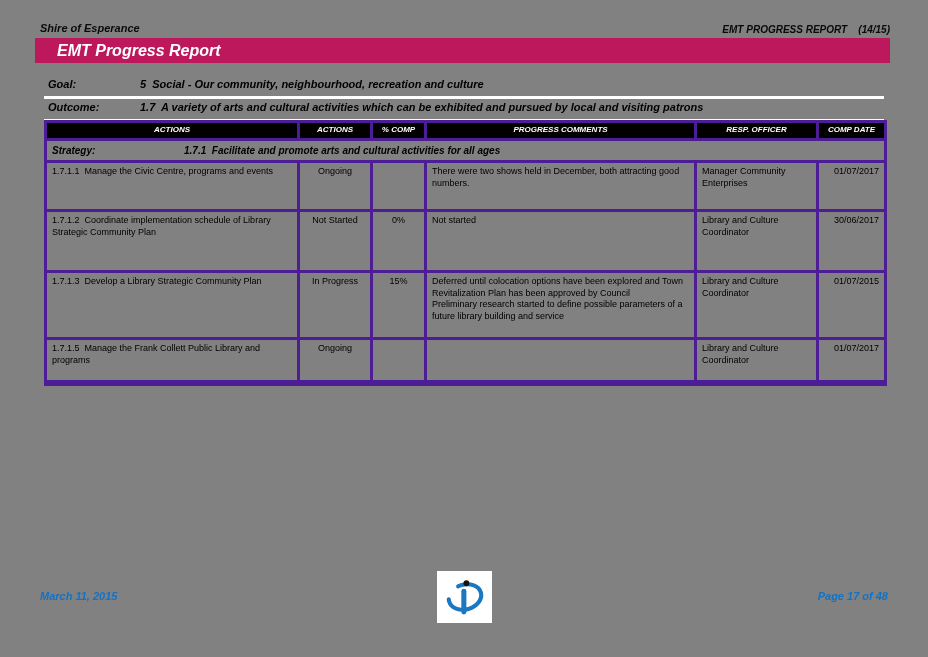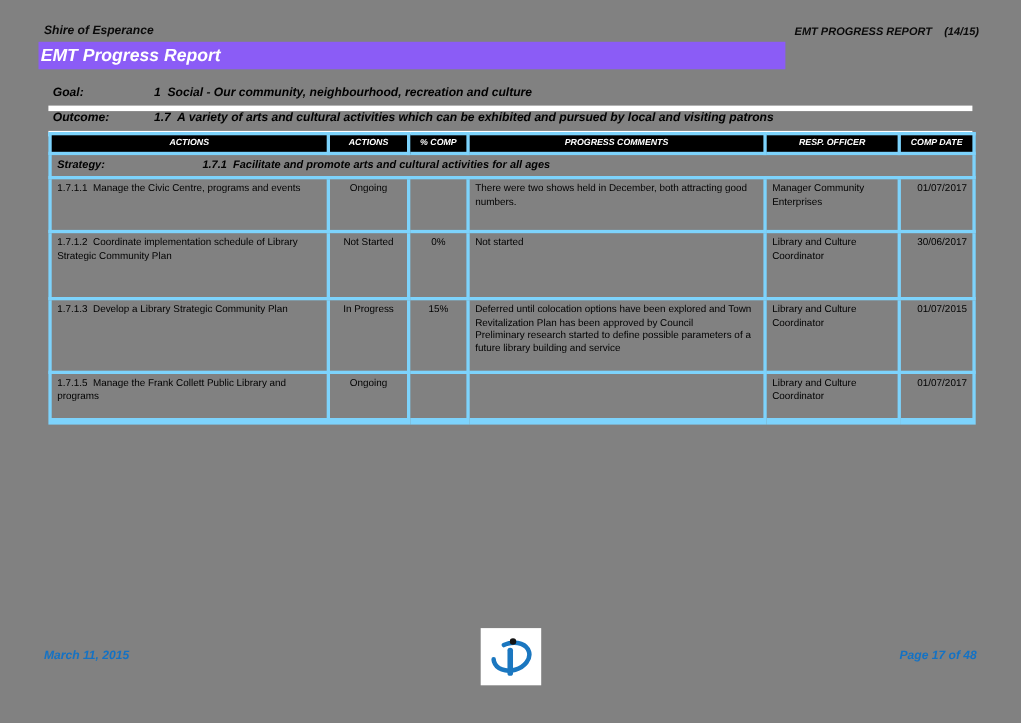--- a/index.html
+++ b/index.html
@@ -15,45 +15,45 @@
     position:absolute; left:40px; top:22px;
     font-size:11px; font-weight:bold; font-style:italic; color:#0a0a0a;
     white-space:pre;
   }
   .hdr-right {
     position:absolute; right:38px; top:24px;
     font-size:10px; font-weight:bold; font-style:italic; color:#0a0a0a;
     white-space:pre;
   }
   .title-bar {
-    position:absolute; left:35px; top:38px; width:679px; height:25px;
-    background:#8b5cf6;
-    display:flex; align-items:center; padding-left:2px;
+    position:absolute; left:35px; top:38px; width:855px; height:25px;
+    background:#be185d;
+    display:flex; align-items:center; padding-left:22px;
   }
   .title-bar span {
     color:#fff; font-size:16px; font-weight:bold; font-style:italic;
   }
   .meta-row {
     position:absolute; left:44px; width:840px;
     display:flex;
     font-size:11px; font-weight:bold; font-style:italic;
-    border-bottom:5px solid #ffffff;
+    border-bottom:3px solid #ffffff;
     padding:2px 4px 6px 4px;
     white-space:pre;
   }
   .meta-row .meta-label { width:92px; flex:0 0 92px; }
   .goal-row { top:76px; }
   .outcome-row { top:99px; }
 
   table.report {
     position:absolute; left:44px; top:120px; width:840px;
     border-collapse:collapse; table-layout:fixed;
   }
   table.report th, table.report td {
-    border:3px solid #7dd3fc;
+    border:3px solid #4c1d95;
     vertical-align:top;
     font-size:9px;
     line-height:1.3;
   }
   table.report thead th {
     background:#000; color:#fff;
     font-size:8px; font-weight:bold; font-style:italic;
     text-align:center; vertical-align:middle;
     height:18px; padding:2px;
   }
@@ -91,21 +91,21 @@
 
 <div class="hdr-left">Shire of Esperance</div>
 <div class="hdr-right">EMT PROGRESS REPORT    (14/15)</div>
 
 <div class="title-bar">
   <span>EMT Progress Report</span>
 </div>
 
 <div class="meta-row goal-row">
   <span class="meta-label">Goal:</span>
-  <span>1  Social - Our community, neighbourhood, recreation and culture</span>
+  <span>5  Social - Our community, neighbourhood, recreation and culture</span>
 </div>
 
 <div class="meta-row outcome-row">
   <span class="meta-label">Outcome:</span>
   <span>1.7  A variety of arts and cultural activities which can be exhibited and pursued by local and visiting patrons</span>
 </div>
 
 <table class="report">
   <colgroup>
     <col style="width:253px">

